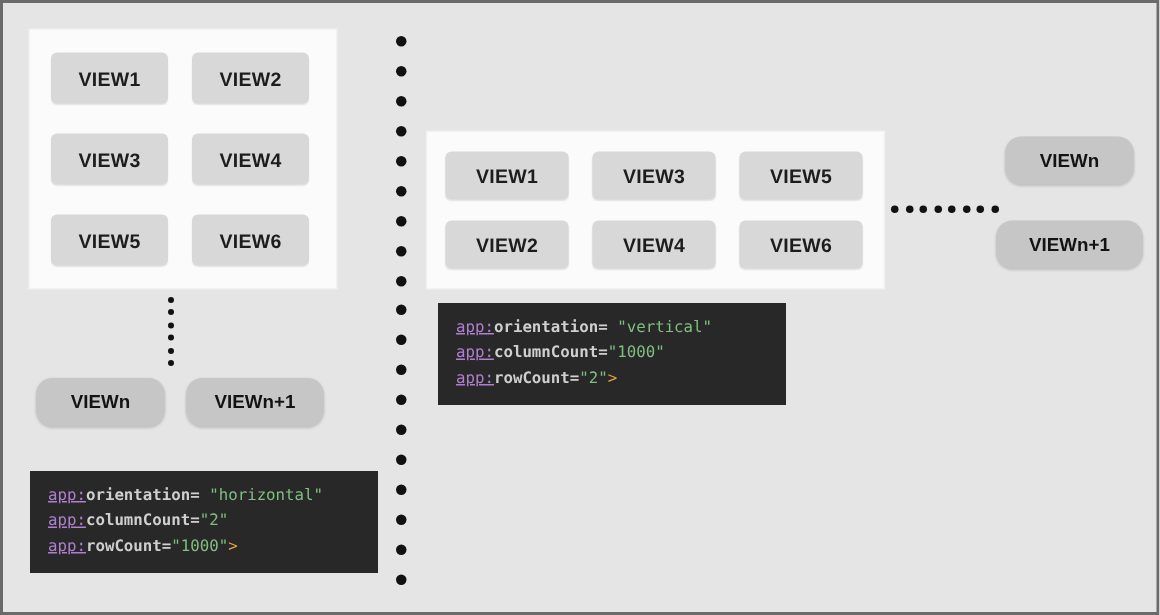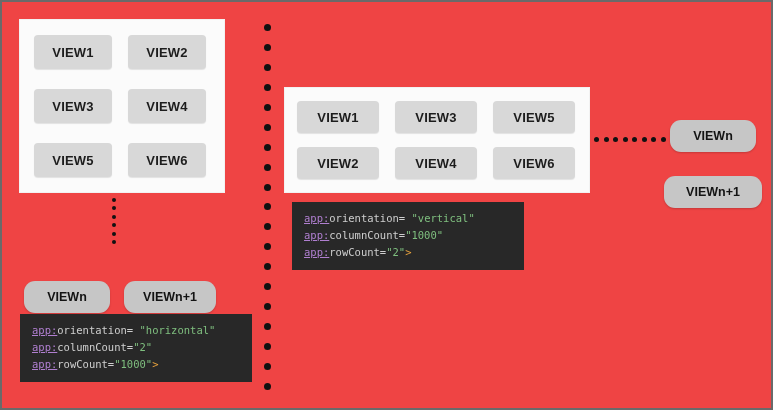--- a/index.html
+++ b/index.html
@@ -9,21 +9,21 @@
   }
   body {
     font-family: "Liberation Sans", sans-serif;
   }
 
   #figure {
     position: relative;
     width: 773px;
     height: 410px;
     box-sizing: border-box;
-    background: #ef4444;
+    background: #e5e5e5;
     border: 2px solid #6a6a6a;
     overflow: hidden;
   }
 
   
   .grid-panel {
     position: absolute;
     background: #fbfbfb;
     box-shadow: 0 0 0 1px #f2f2f2;
   }
@@ -82,21 +82,20 @@
     position: absolute;
     background: #c6c6c6;
     border-radius: 11px;
     color: #131313;
     font-size: 12.5px;
     font-weight: bold;
     display: flex;
     align-items: center;
     justify-content: center;
     box-shadow: 0 1px 2px rgba(0,0,0,.18);
-    margin-top: 29px;
   }
   .pill.left-n    { left: 22px;  top: 250px; width: 86px; height: 32px; }
   .pill.left-n1   { left: 122px; top: 250px; width: 92px; height: 32px; }
   .pill.right-n   { left: 668px; top: 89px;  width: 86px; height: 32px; }
   .pill.right-n1  { left: 662px; top: 145px; width: 98px; height: 32px; }
 
   
   .dots {
     position: absolute;
     display: flex;
@@ -149,21 +148,21 @@
     font-family: "DejaVu Sans Mono", monospace;
     font-size: 10.5px;
     line-height: 17px;
     white-space: nowrap;
   }
   .code-block.left  { left: 18px;  top: 312px; width: 232px; }
   .code-block.right { left: 290px; top: 200px; width: 232px; }
 
   .code-line { display: block; }
   .tok-ns    { color: #b07fd0; text-decoration: underline; }   
-  .tok-attr  { color: #cfcfcf; }
+  .tok-attr  { color: #cfcfcf; font-weight: bold; }
   .tok-str   { color: #7fbf7f; }   
   .tok-close { color: #e8a33d; }   
 </style>
 </head>
 <body>
 
 <div id="figure">
 
   <div class="grid-panel left">
     <div class="view-box r0 c0">VIEW1</div>

